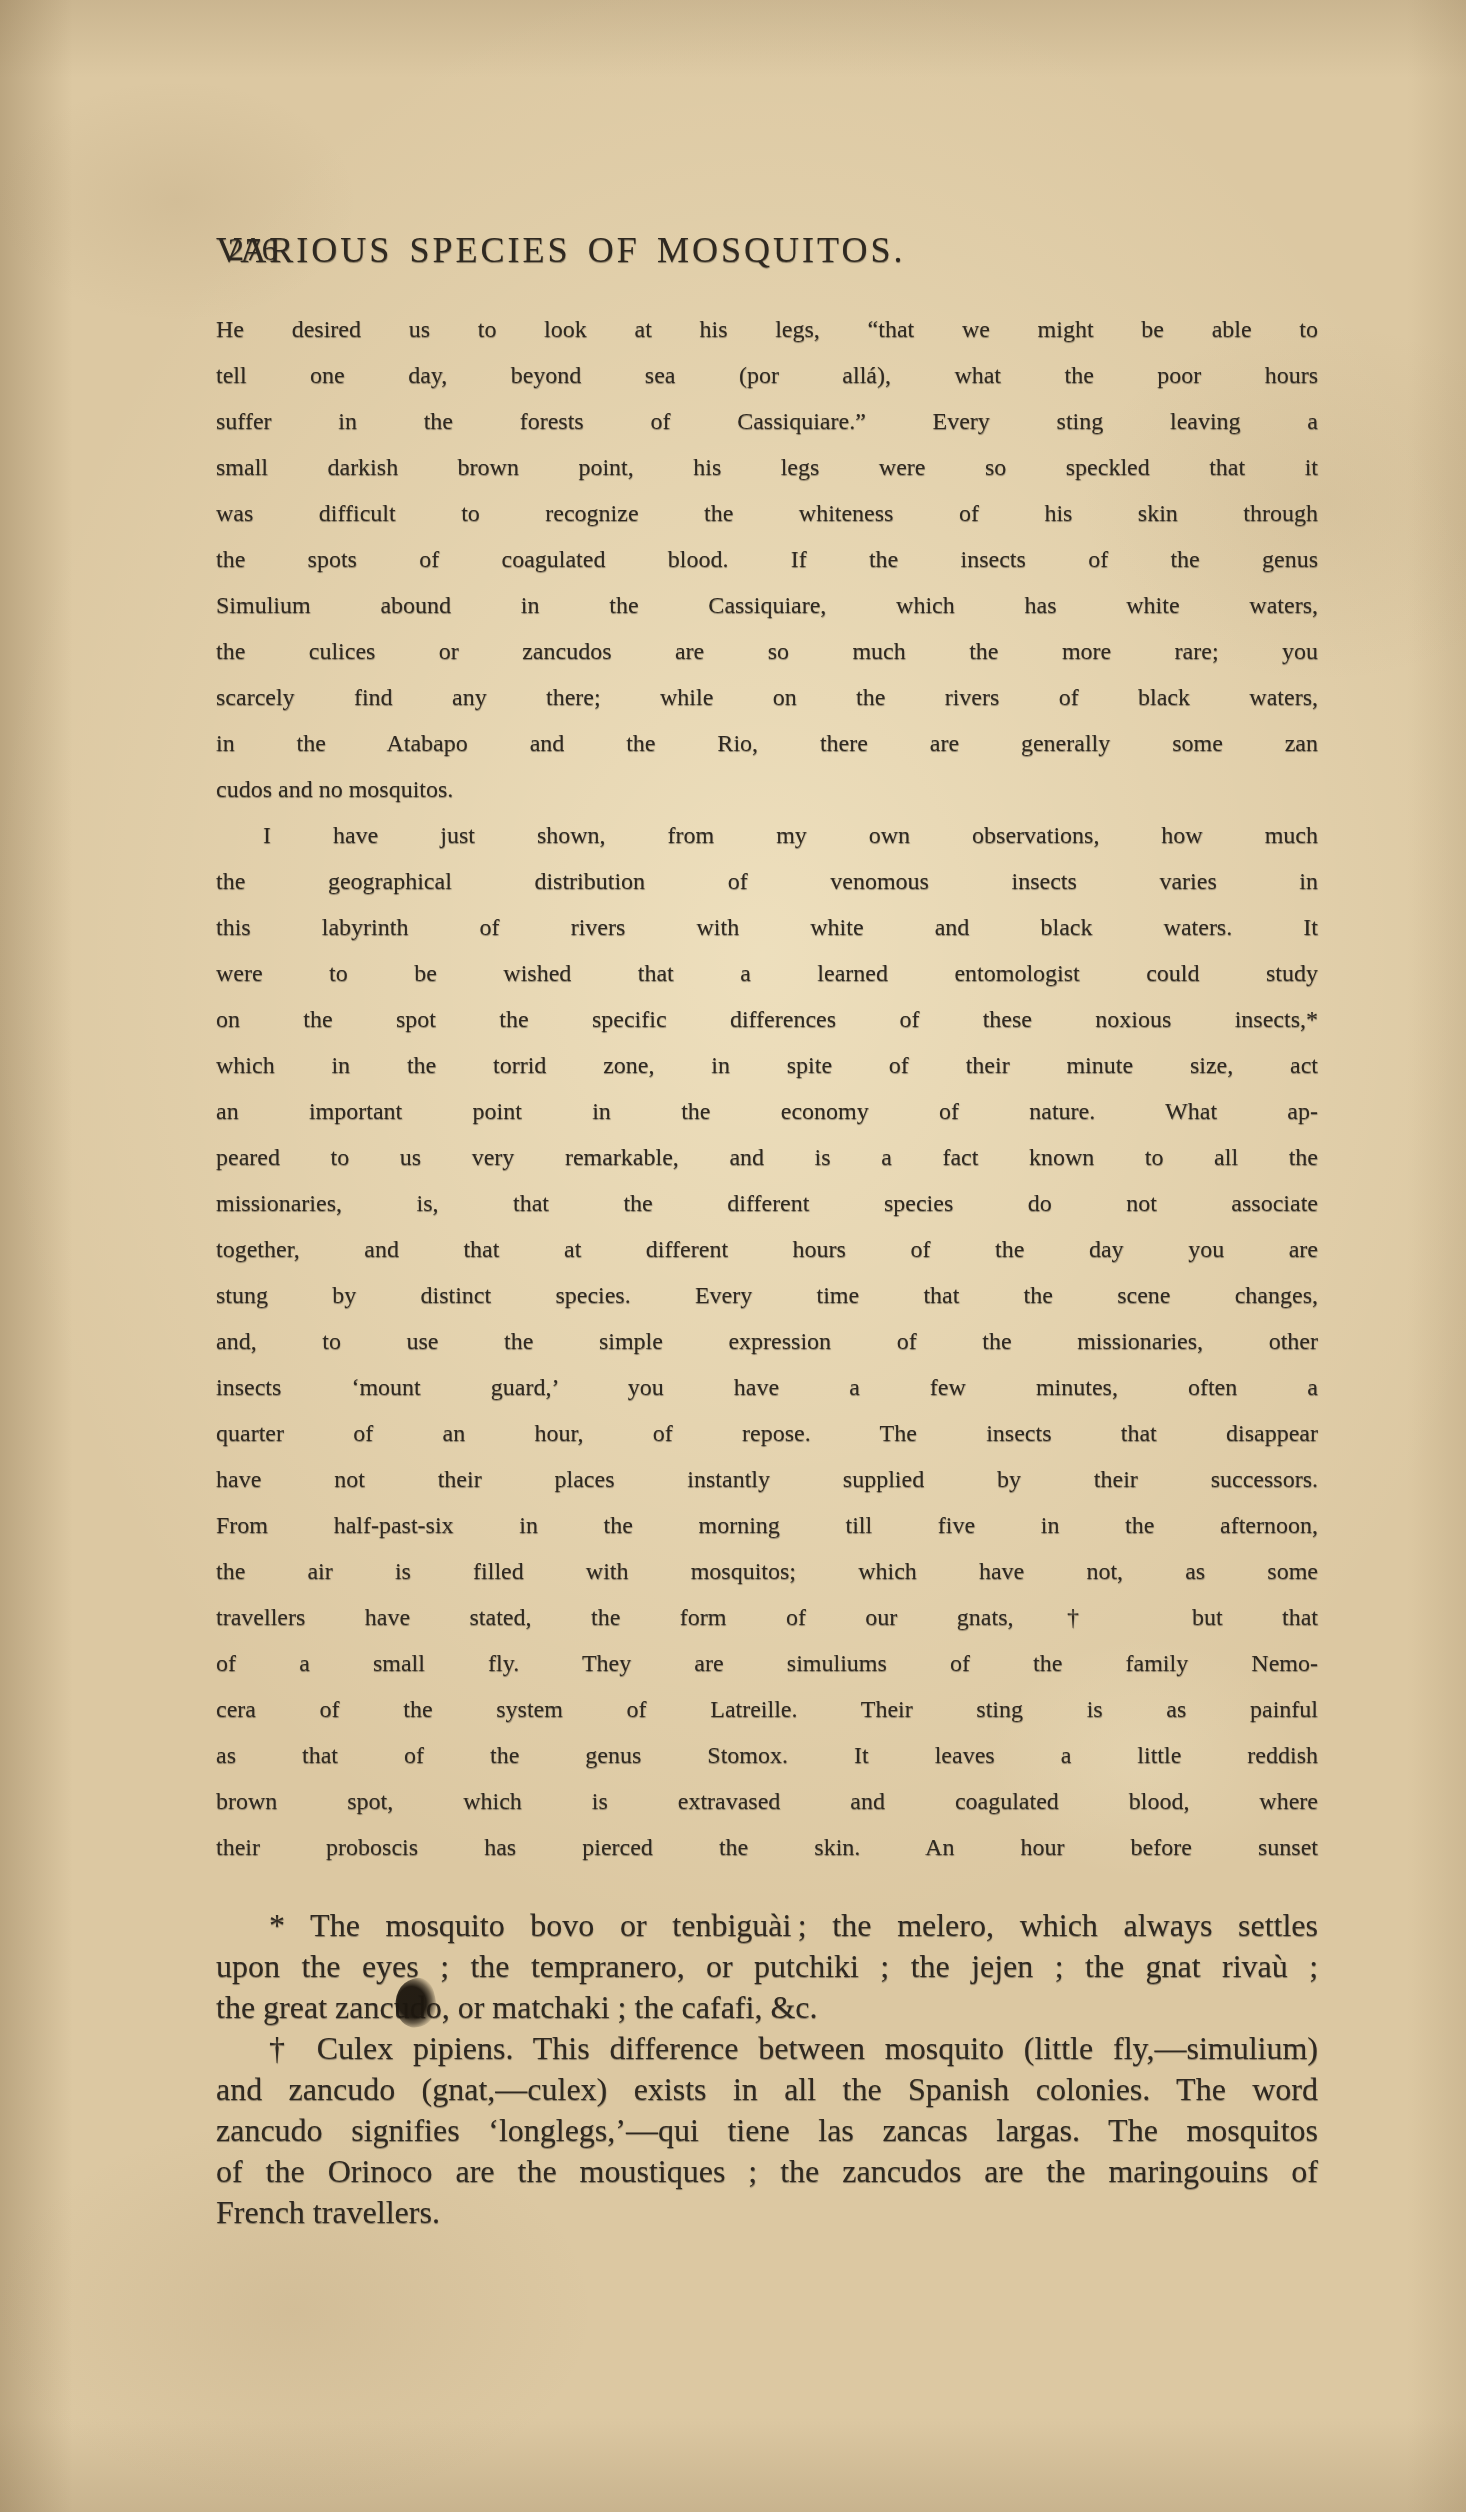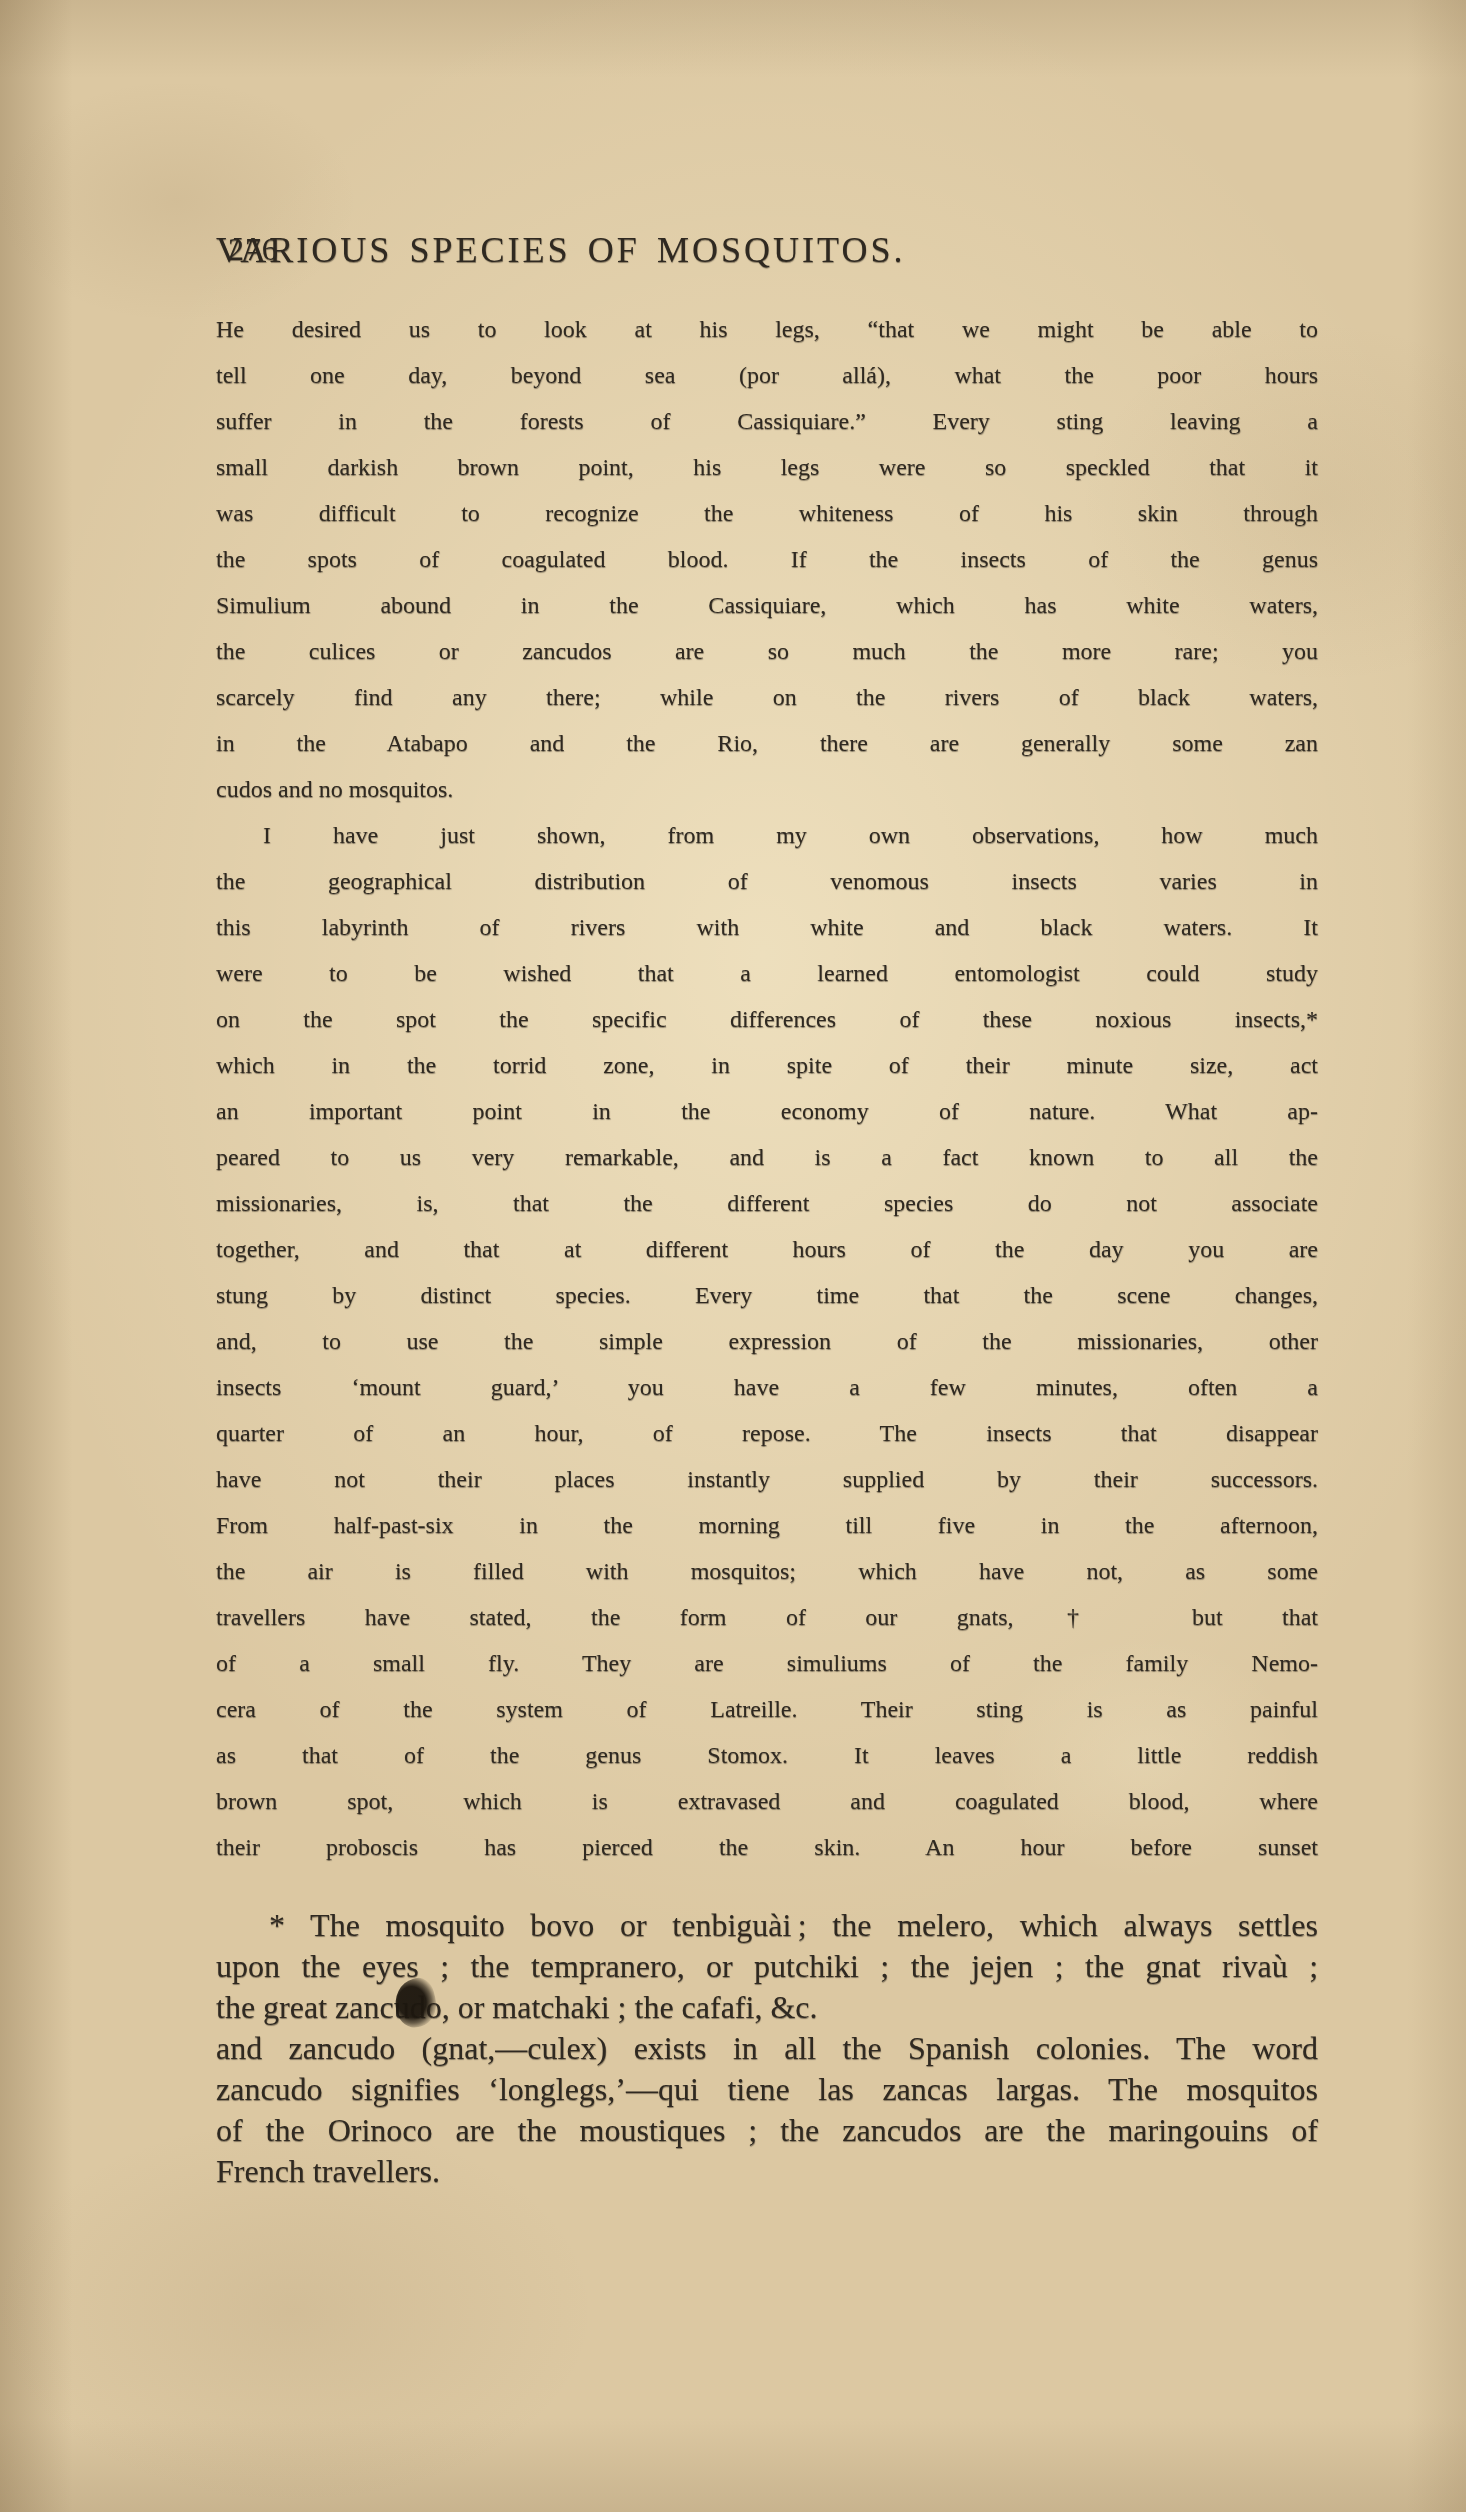--- a/index.html
+++ b/index.html
@@ -98,20 +98,21 @@
           <div class="line"><span>their proboscis has pierced the skin.  An hour before sunset</span></div>
         </div>
       </div>
     <div class="footnotes">
         <div>
           <div class="line" style="text-indent: 53px;"><span>* The </span><span class="it">mosquito bovo</span><span> or </span><span class="it">tenbiguài ;</span><span> the </span><span class="it">melero</span><span>, which always settles</span></div>
           <div class="line"><span>upon the eyes ; the </span><span class="it">tempranero, or putchiki</span><span> ; the </span><span class="it">jejen</span><span> ; the gnat </span><span class="it">rivaù</span><span> ;</span></div>
           <div class="line noj"><span>the great </span><span class="it blot">zancudo,</span><span> or </span><span class="it">matchaki</span><span> ; the </span><span class="it">cafafi</span><span>, &amp;c.</span></div>
         </div>
         <div>
+          <div class="line" style="text-indent: 53px;"><span>† Culex pipiens.  This difference between </span><span class="it">mosquito</span><span> (little fly,—simulium)</span></div>
           <div class="line"><span>and </span><span class="it">zancudo</span><span> (gnat,—culex) exists in all the Spanish colonies.  The word</span></div>
           <div class="line"><span class="it">zancudo</span><span> signifies ‘longlegs,’—</span><span class="it">qui tiene las zancas largas</span><span>.  The mosquitos</span></div>
           <div class="line"><span>of the Orinoco are the </span><span class="it">moustiques</span><span> ; the zancudos are the </span><span class="it">maringouins</span><span> of</span></div>
           <div class="line noj"><span>French travellers.</span></div>
         </div>
       </div>
   </div>
 </div>
 
 

